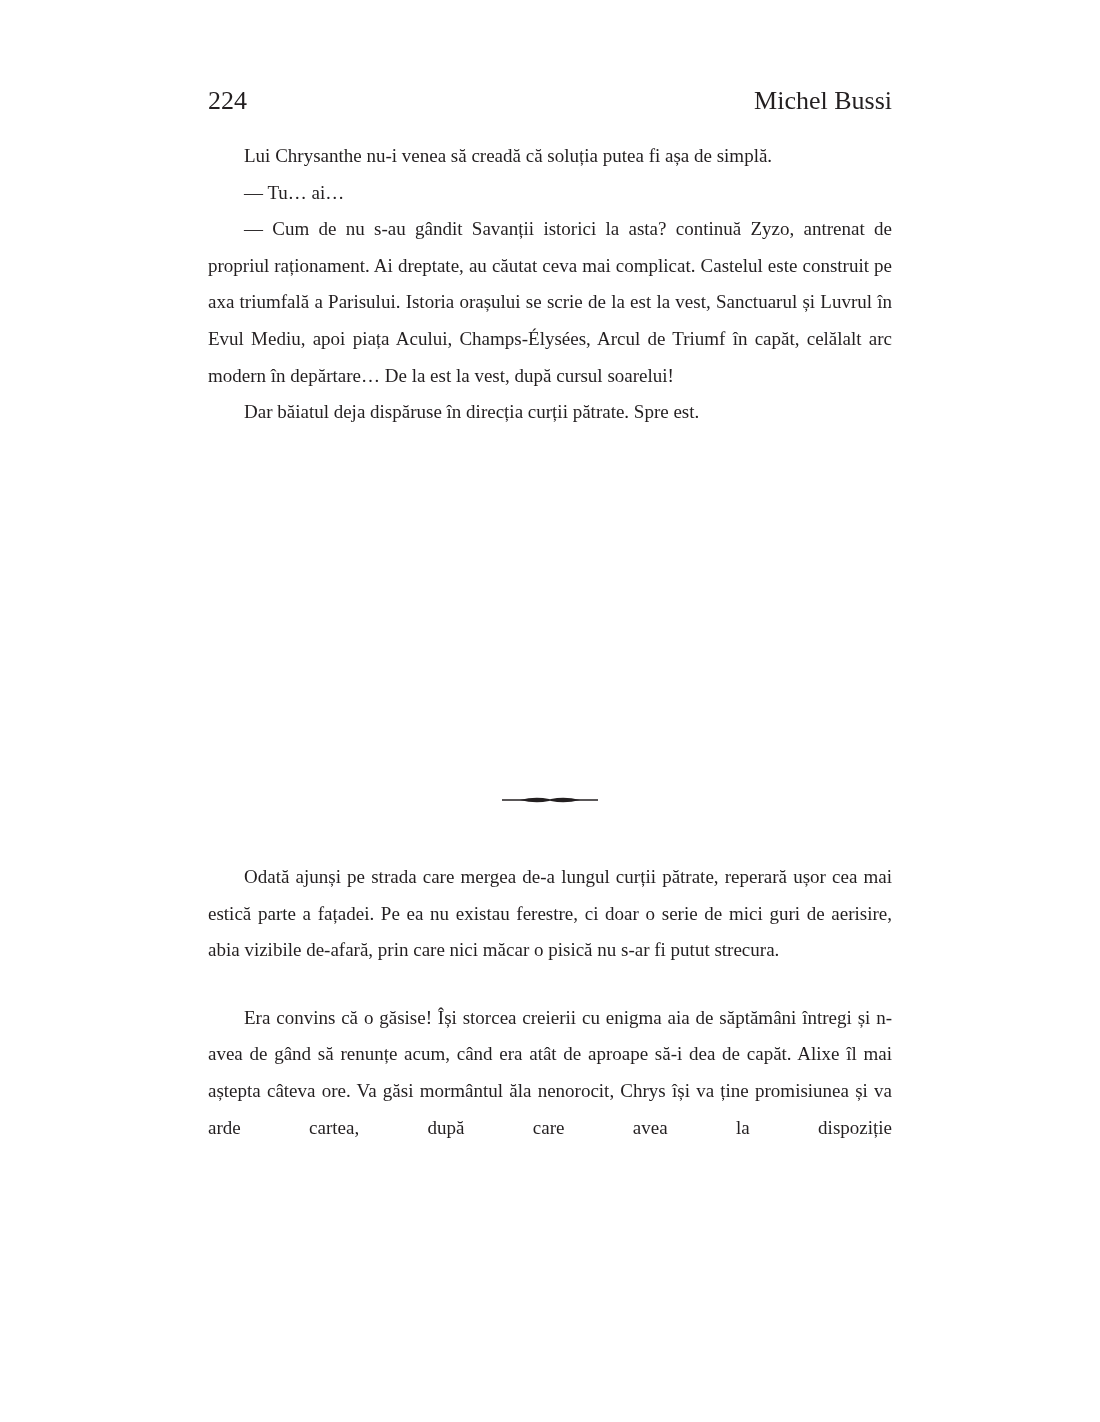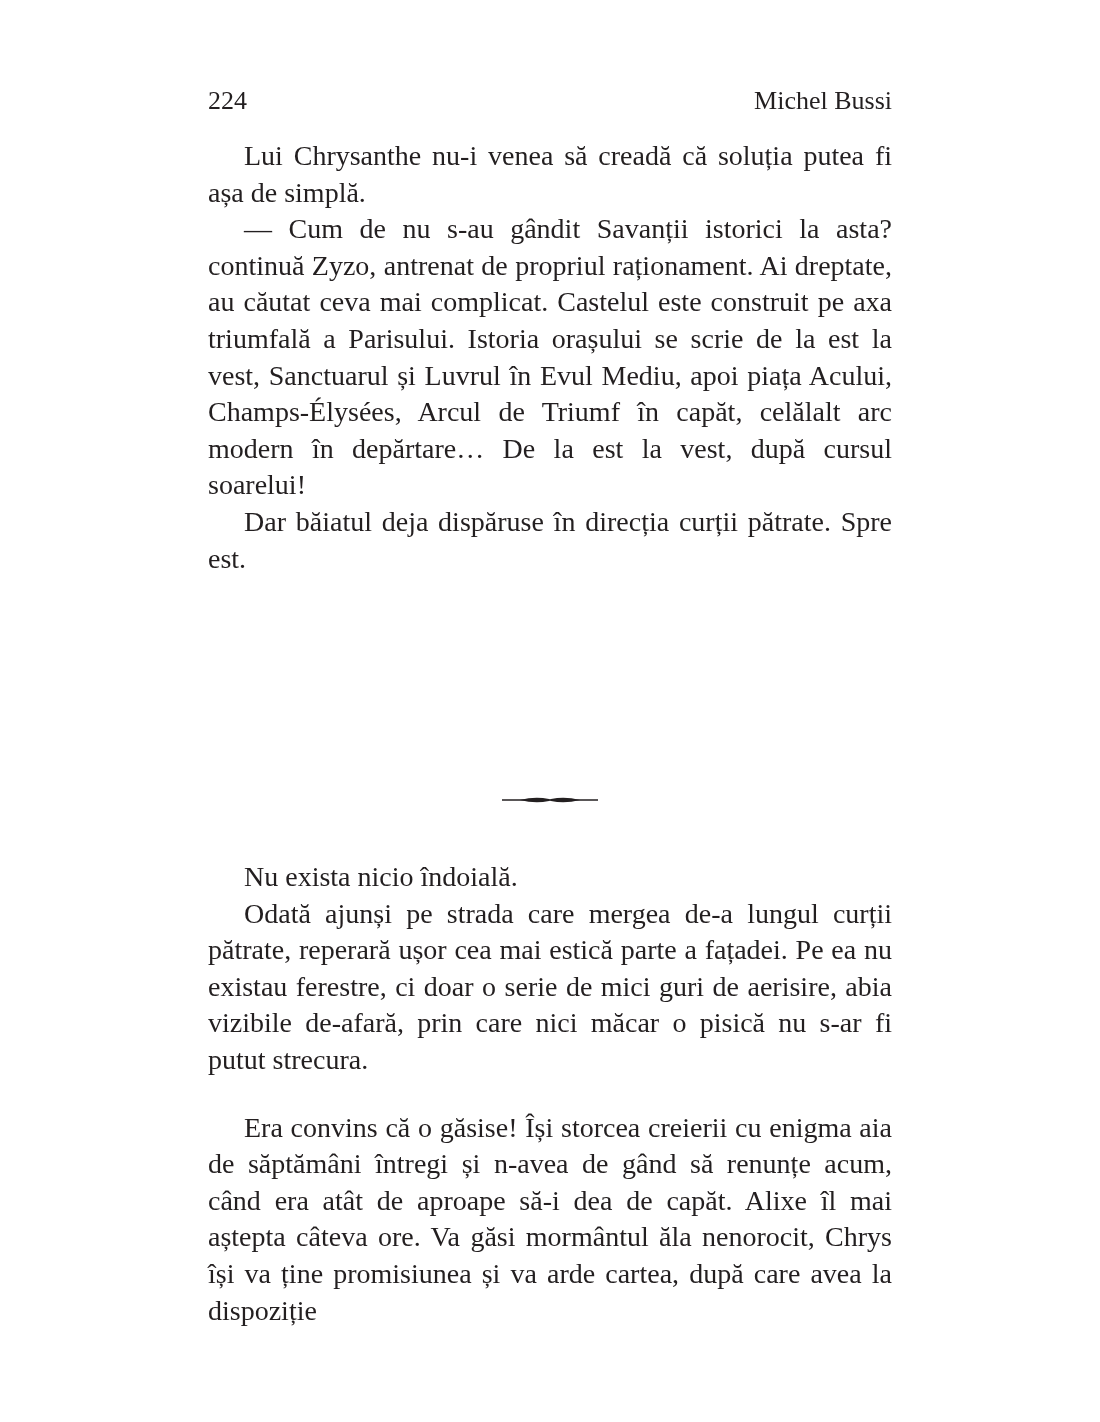--- a/index.html
+++ b/index.html
@@ -32,21 +32,21 @@
     }
     .author {
       position: absolute;
       right: 0;
       top: 0;
     }
     .text-block {
       position: absolute;
       left: 208px;
       width: 684px;
-      font-size: 28px;
+      font-size: 19px;
       line-height: 36.6px;
       text-align: justify;
       hyphens: manual;
     }
     .block-1 { top: 138px; }
     .block-2 { top: 859px; }
     .text-block p {
       margin: 0;
       text-indent: 36px;
     }
@@ -65,27 +65,27 @@
 </head>
 <body>
 
 <div class="running-head">
   <span class="page-number">224</span>
   <span class="author">Michel Bussi</span>
 </div>
 
 <div class="text-block block-1">
   <p>Lui Chrysanthe nu-i venea să creadă că soluția putea fi așa de simplă.</p>
+  <p>— Tu… ai…</p>
   <p>— Cum de nu s-au gândit Savanții istorici la asta? continuă Zyzo, antrenat de propriul raționament. Ai dreptate, au căutat ceva mai complicat. Castelul este construit pe axa triumfală a Parisului. Istoria orașului se scrie de la est la vest, Sanctuarul și Luvrul în Evul Mediu, apoi piața Acului, Champs-Élysées, Arcul de Triumf în capăt, celălalt arc modern în depărtare… De la est la vest, după cursul soarelui!</p>
   <p>Dar băiatul deja dispăruse în direcția curții pătrate. Spre est.</p>
 </div>
 
 <svg class="ornament" viewBox="0 0 96 20">
   <line x1="0" y1="10" x2="96" y2="10" stroke="#231f20" stroke-width="1.6"></line>
   <path d="M18 10 Q33 6 47 9 L48 10 L47 11 Q33 14 18 10 Z" fill="#231f20"></path>
   <path d="M78 10 Q63 6 49 9 L48 10 L49 11 Q63 14 78 10 Z" fill="#231f20"></path>
 </svg>
 
 <div class="text-block block-2">
-  <p>Nu exista nicio îndoială.</p>
   <p>Odată ajunși pe strada care mergea de-a lungul curții pătrate, reperară ușor cea mai estică parte a fațadei. Pe ea nu existau ferestre, ci doar o serie de mici guri de aerisire, abia vizibile de-afară, prin care nici măcar o pisică nu s-ar fi putut strecura.</p>
   <p class="last-justify">Era convins că o găsise! Își storcea creierii cu enigma aia de săptămâni întregi și n-avea de gând să renunțe acum, când era atât de aproape să-i dea de capăt. Alixe îl mai aștepta câteva ore. Va găsi mormântul ăla nenorocit, Chrys își va ține promisiunea și va arde cartea, după care avea la dispoziție</p>
 </div>
 
 </body></html>

